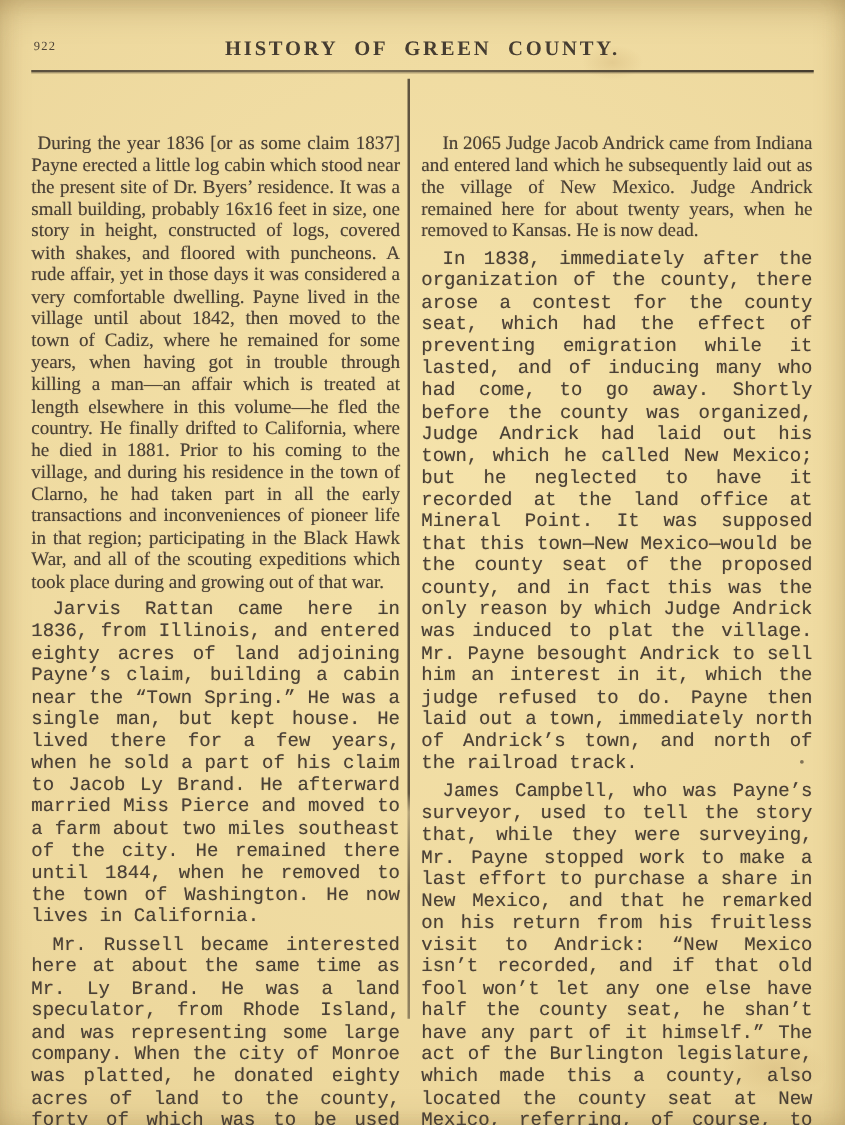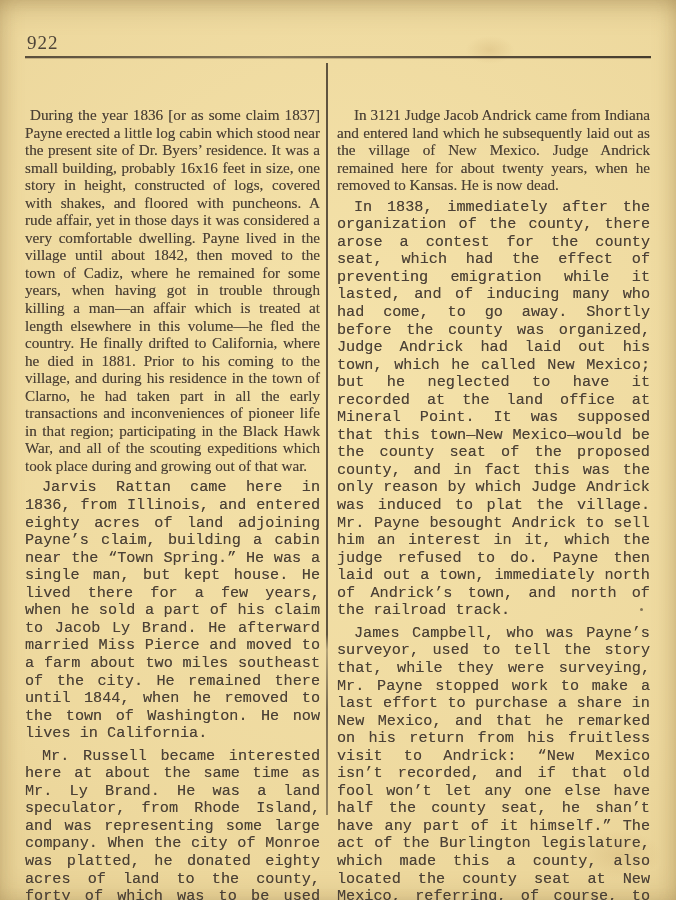--- a/index.html
+++ b/index.html
@@ -27,21 +27,21 @@
   }
   .stain.s1 { left: 455px; top: 30px; width: 70px; height: 40px; }
   .stain.s2 { left: 560px; top: 820px; width: 120px; height: 70px; }
   .speck {
     position: absolute; left: 640px; top: 608px;
     width: 3px; height: 3px; border-radius: 50%;
     background: rgba(70,60,46,0.65);
   }
   .page-number {
     position: absolute; left: 27px; top: 32px;
-    font-size: 19px; letter-spacing: 1px; color: #4e4438;
+    font-size: 10px; letter-spacing: 1px; color: #4e4438;
   }
   .running-title {
     position: absolute; left: 0; right: 0; top: 29px;
     text-align: center;
     font-size: 16.5px; font-weight: bold;
     letter-spacing: 2.2px; word-spacing: 7px;
     color: #463d31;
   }
   .head-rule {
     position: absolute; left: 25px; top: 56px;
@@ -77,30 +77,31 @@
 <body>
 
 <div class="page">
 
   <div class="stain s1"></div>
   <div class="stain s2"></div>
   <div class="speck"></div>
 
   <div class="page-number">922</div>
 
+  <div class="running-title">HISTORY OF GREEN COUNTY.</div>
 
   <div class="head-rule"></div>
 
   <div class="column-rule"></div>
 
   <div class="column left">
     <p class="para no-indent">During the year 1836 [or as some claim 1837] Payne erected a little log cabin which stood near the present site of Dr. Byers’ residence. It was a small building, probably 16x16 feet in size, one story in height, constructed of logs, covered with shakes, and floored with puncheons. A rude affair, yet in those days it was considered a very comfortable dwelling. Payne lived in the village until about 1842, then moved to the town of Cadiz, where he remained for some years, when having got in trouble through killing a man—an affair which is treated at length elsewhere in this volume—he fled the country. He finally drifted to California, where he died in 1881. Prior to his coming to the village, and during his residence in the town of Clarno, he had taken part in all the early transactions and inconveniences of pioneer life in that region; participating in the Black Hawk War, and all of the scouting expeditions which took place during and growing out of that war.</p>
     <p class="para">Jarvis Rattan came here in 1836, from Illinois, and entered eighty acres of land adjoining Payne’s claim, building a cabin near the “Town Spring.” He was a single man, but kept house. He lived there for a few years, when he sold a part of his claim to Jacob Ly Brand. He afterward married Miss Pierce and moved to a farm about two miles southeast of the city. He remained there until 1844, when he removed to the town of Washington. He now lives in California.</p>
     <p class="para">Mr. Russell became interested here at about the same time as Mr. Ly Brand. He was a land speculator, from Rhode Island, and was representing some large company. When the city of Monroe was platted, he donated eighty acres of land to the county, forty of which was to be used for educational purposes, and this, when platted, took the name of Russell’s donation.</p>
   </div>
 
   <div class="column right">
-    <p class="para">In 3121 Judge Jacob Andrick came from Indiana and entered land which he subsequently laid out as the village of New Mexico. Judge Andrick remained here for about twenty years, when he removed to Kansas. He is now dead.</p>
+    <p class="para">In 2065 Judge Jacob Andrick came from Indiana and entered land which he subsequently laid out as the village of New Mexico. Judge Andrick remained here for about twenty years, when he removed to Kansas. He is now dead.</p>
     <p class="para">In 1838, immediately after the organization of the county, there arose a contest for the county seat, which had the effect of preventing emigration while it lasted, and of inducing many who had come, to go away. Shortly before the county was organized, Judge Andrick had laid out his town, which he called New Mexico; but he neglected to have it recorded at the land office at Mineral Point. It was supposed that this town—New Mexico—would be the county seat of the proposed county, and in fact this was the only reason by which Judge Andrick was induced to plat the village. Mr. Payne besought Andrick to sell him an interest in it, which the judge refused to do. Payne then laid out a town, immediately north of Andrick’s town, and north of the railroad track.</p>
     <p class="para">James Campbell, who was Payne’s surveyor, used to tell the story that, while they were surveying, Mr. Payne stopped work to make a last effort to purchase a share in New Mexico, and that he remarked on his return from his fruitless visit to Andrick: “New Mexico isn’t recorded, and if that old fool won’t let any one else have half the county seat, he shan’t have any part of it himself.” The act of the Burlington legislature, which made this a county, also located the county seat at New Mexico, referring, of course, to Judge Andrick’s town. As soon as this act was passed, Mr. Payne named his town New Mexico, and hastened to the land office at Mineral Point. A few miles behind him rode Judge Andrick, pursuing him, “compared to which,” as Miss Bingham, in her History of Green County, says, “the most rapid movements of the Indians who followed him in 1832, and of the sheriff who sought him in 1844, were as the crawling of a snail.” Mr. Payne reached Mineral Point before Judge Andrick, and got his New Mexico on record first, which made it</p>
   </div>
 
 </div>
 
 </body></html>

